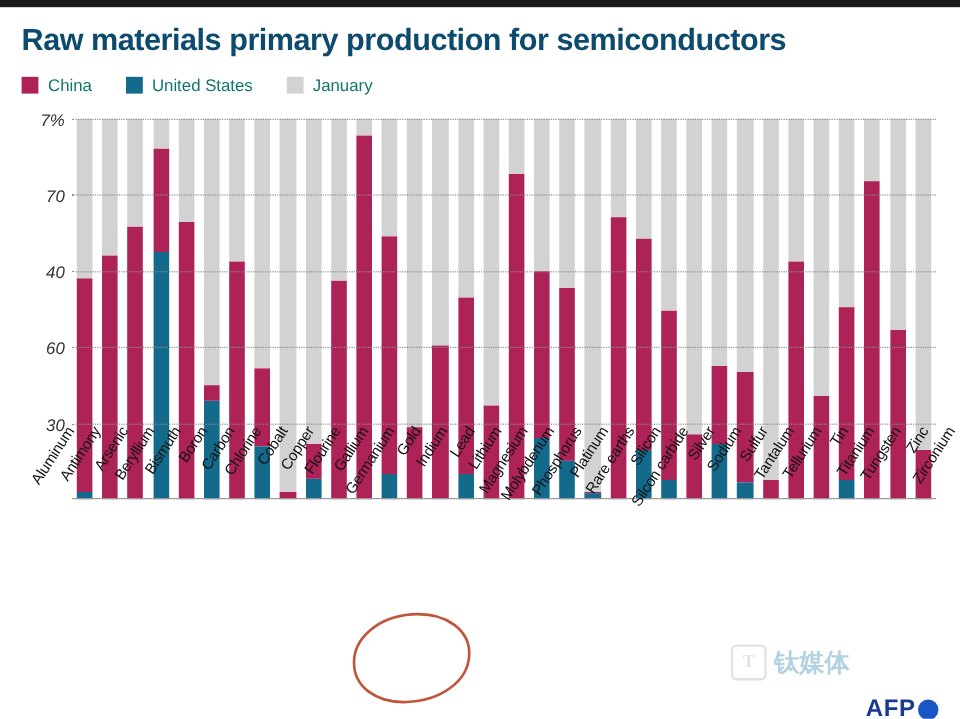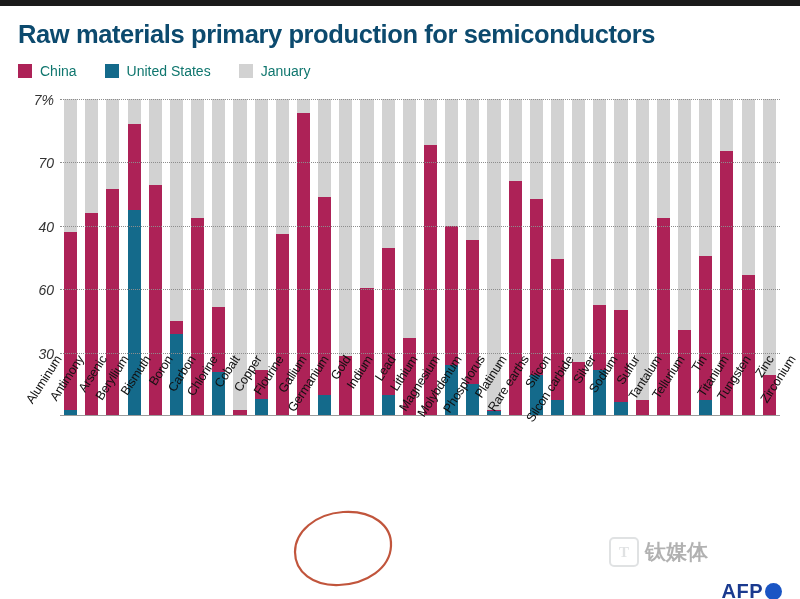--- a/index.html
+++ b/index.html
@@ -111,21 +111,21 @@
   }
   .wm{
     position:absolute;right:92px;bottom:46px;
     display:flex;align-items:center;gap:6px;opacity:0.30;
   }
   .wm-box{
     width:26px;height:26px;border:2.5px solid #9aa0a6;border-radius:5px;
     display:flex;align-items:center;justify-content:center;
     font-size:15px;font-weight:bold;color:#9aa0a6;font-family:"Liberation Serif",serif;
   }
-  .wm-cn{font-size:21px;font-weight:bold;color:#000000;}
+  .wm-cn{font-size:21px;font-weight:bold;color:#0369a1;}
 </style>
 </head>
 <body>
 
 <div class="topbar"></div>
 
 <div class="wrap">
 
   <div class="title">Raw materials primary production for semiconductors</div>
 

